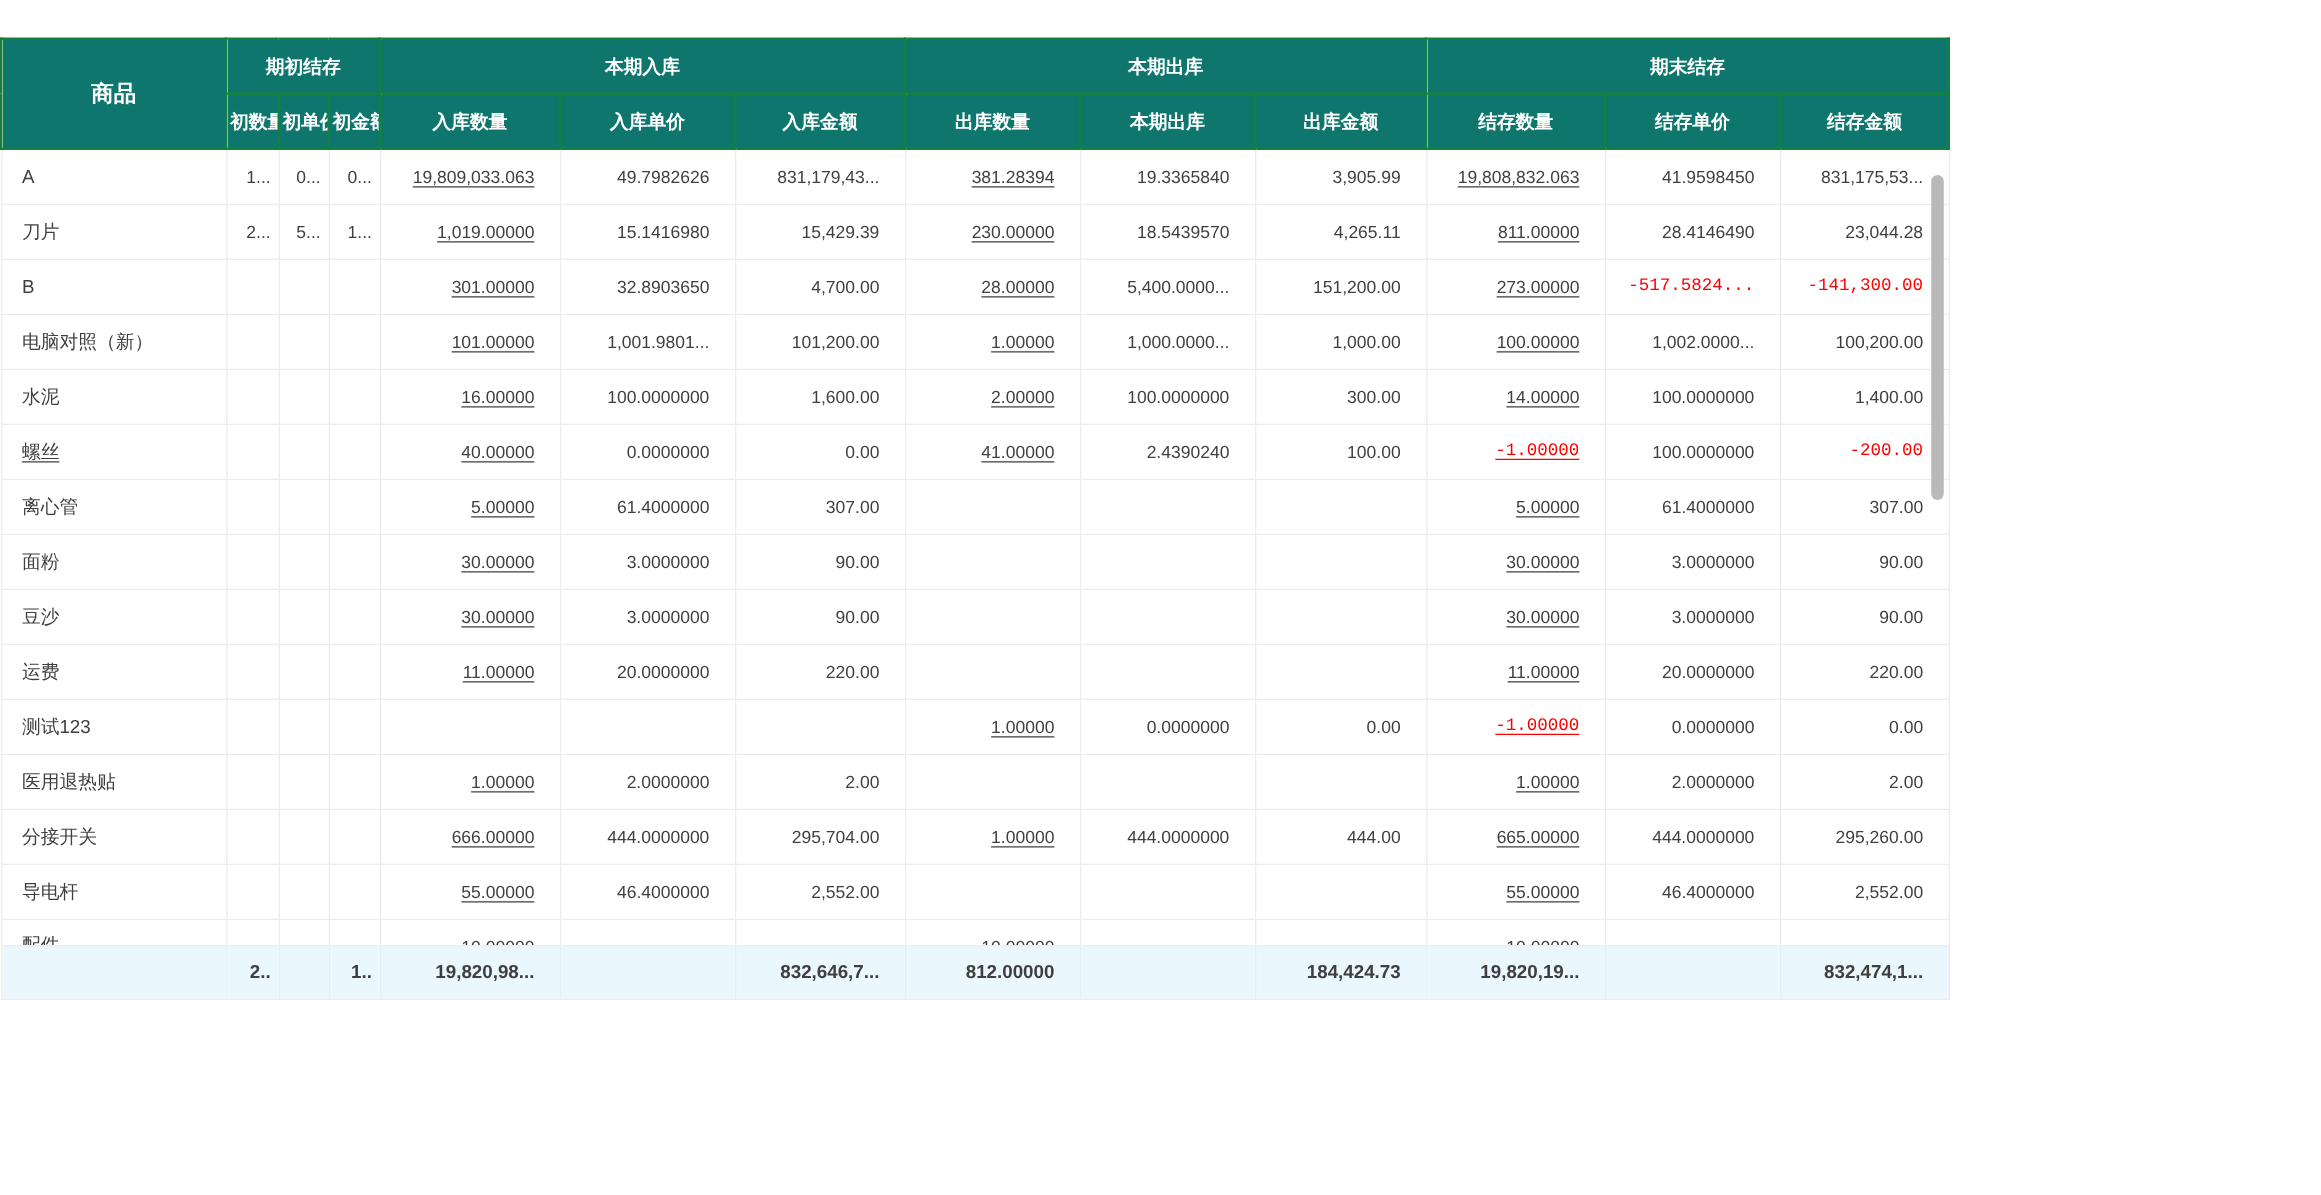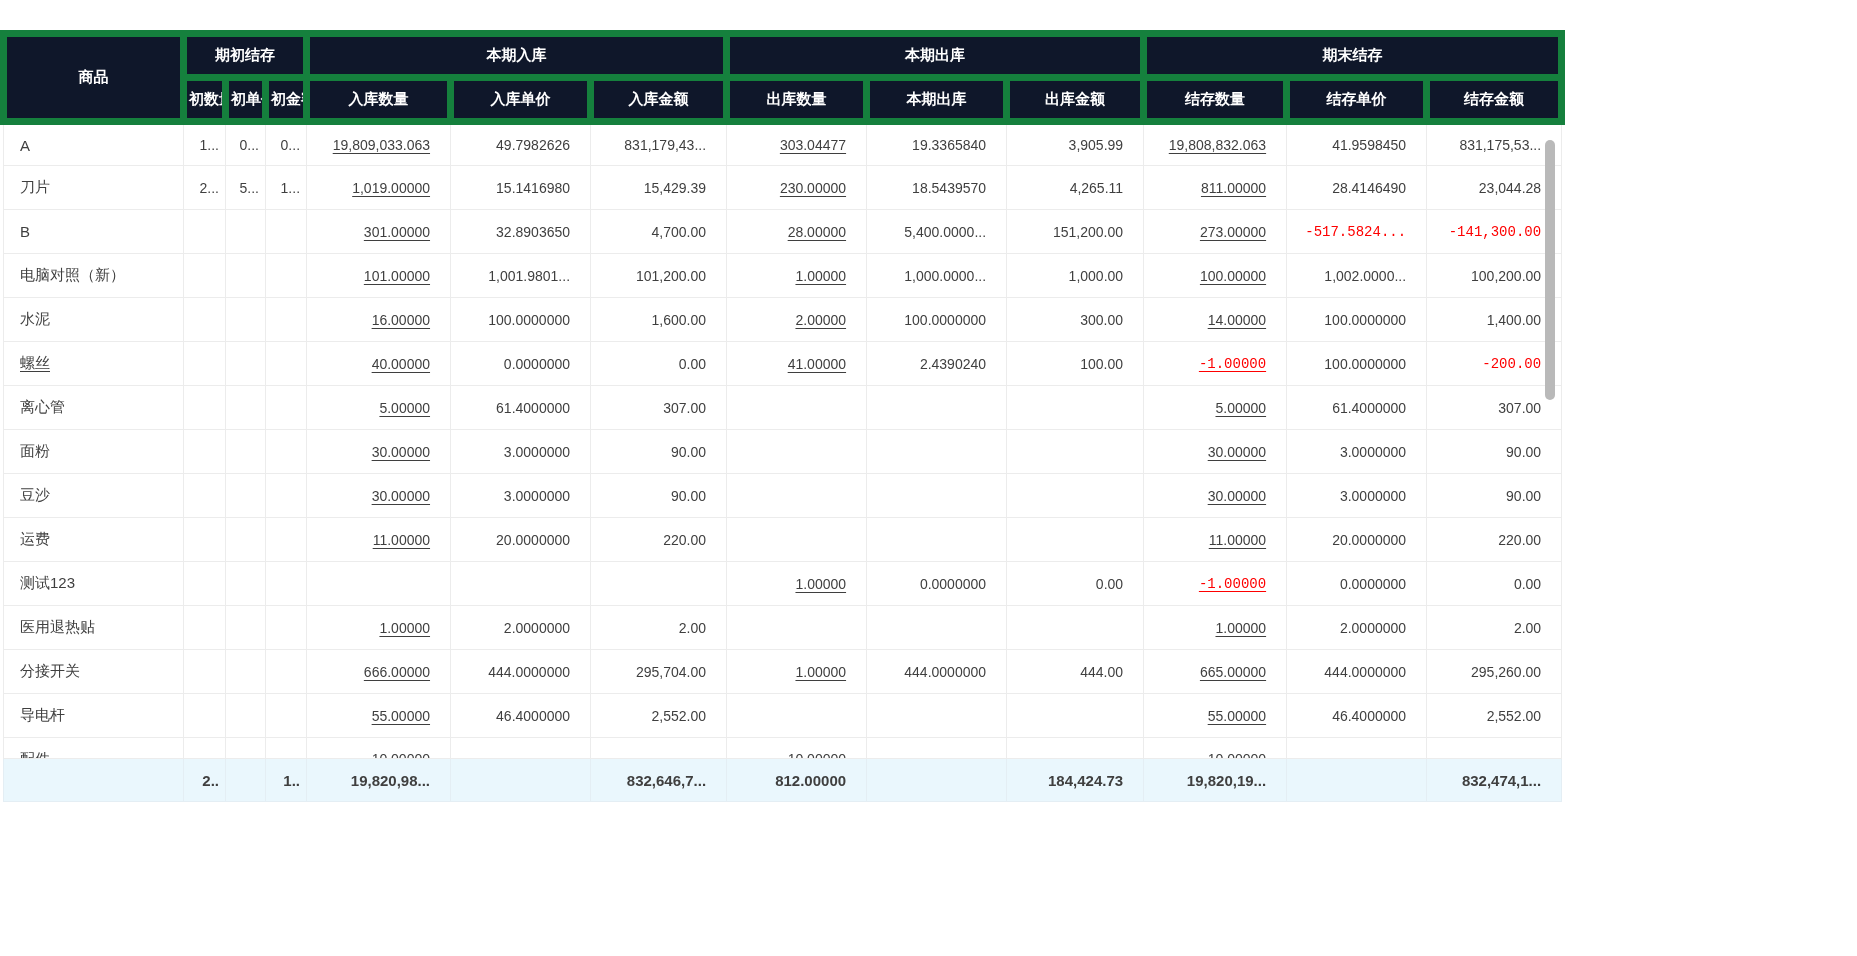--- a/index.html
+++ b/index.html
@@ -6,25 +6,25 @@
   html,body { margin:0; padding:0; }
   body {
     width:1857px; height:956px; background:#ffffff; position:relative;
     font-family:"Liberation Sans","DejaVu Sans",sans-serif;
     -webkit-font-smoothing:antialiased;
   }
   .table-wrap { position:absolute; left:0; top:30px; width:1558px; }
   table { width:1558px; border-collapse:collapse; table-layout:fixed; }
 
   thead th {
-    background:#0f172a; color:#ffffff; font-weight:bold; font-size:15px;
-    border:7px solid #15803d; height:44px; padding:0 2px;
+    background:#0f766e; color:#ffffff; font-weight:bold; font-size:15px;
+    border:2px solid #15803d; height:44px; padding:0 2px;
     overflow:hidden; white-space:nowrap; text-align:center;
   }
-  thead th.product-h { font-size:15px; }
+  thead th.product-h { font-size:18px; }
 
   tbody td {
     border:1px solid #ececec; height:44px; font-size:14px; color:#3f3f3f;
     padding:0 20px 0 4px; text-align:right; white-space:nowrap; overflow:hidden;
     background:#ffffff;
   }
   td.product { text-align:left; padding:0 6px 0 16px; font-size:15px; }
   td.narrow  { padding:0 6px 0 2px; }
 
   a.cell-link { text-decoration:underline; text-underline-offset:3px; cursor:pointer; color:inherit; }
@@ -87,21 +87,21 @@
     </thead>
     <tbody id="rows">
         <tr>
           <td class="product">A</td>
           <td class="narrow">1...</td>
           <td class="narrow">0...</td>
           <td class="narrow">0...</td>
           <td class="num"><a class="cell-link">19,809,033.063</a></td>
           <td class="num">49.7982626</td>
           <td class="num">831,179,43...</td>
-          <td class="num"><a class="cell-link">303.04477</a></td>
+          <td class="num"><a class="cell-link">381.28394</a></td>
           <td class="num">19.3365840</td>
           <td class="num">3,905.99</td>
           <td class="num"><a class="cell-link">19,808,832.063</a></td>
           <td class="num">41.9598450</td>
           <td class="num">831,175,53...</td>
         </tr>
         <tr>
           <td class="product">刀片</td>
           <td class="narrow">2...</td>
           <td class="narrow">5...</td>

